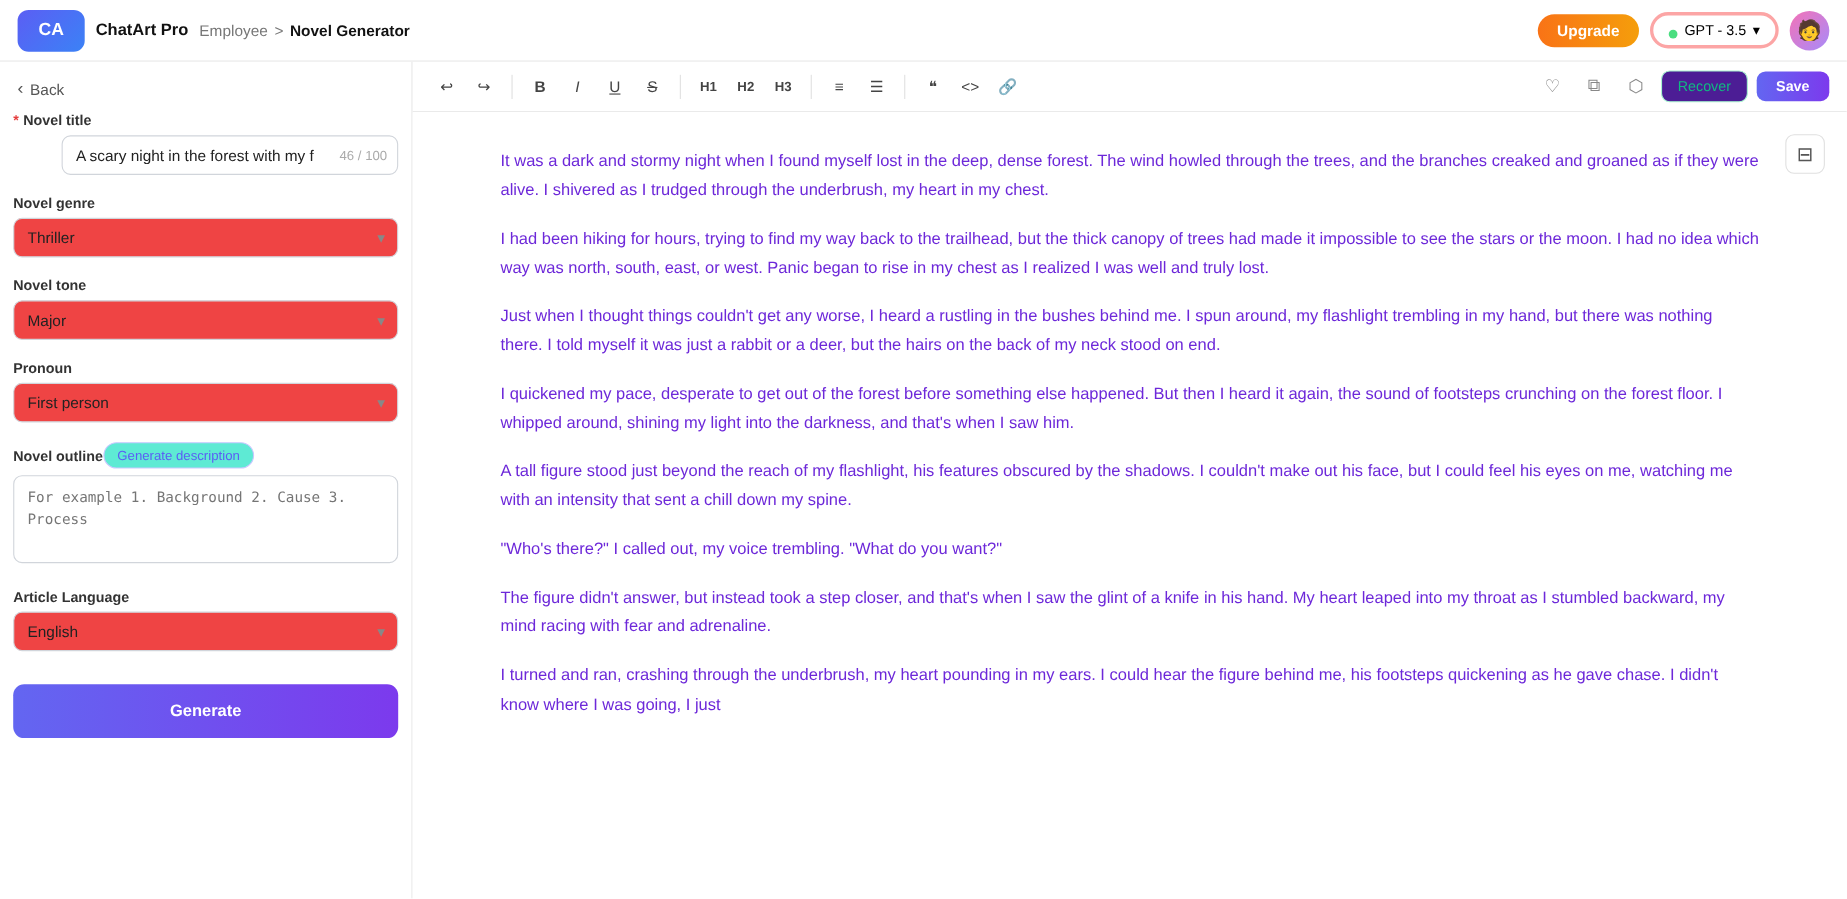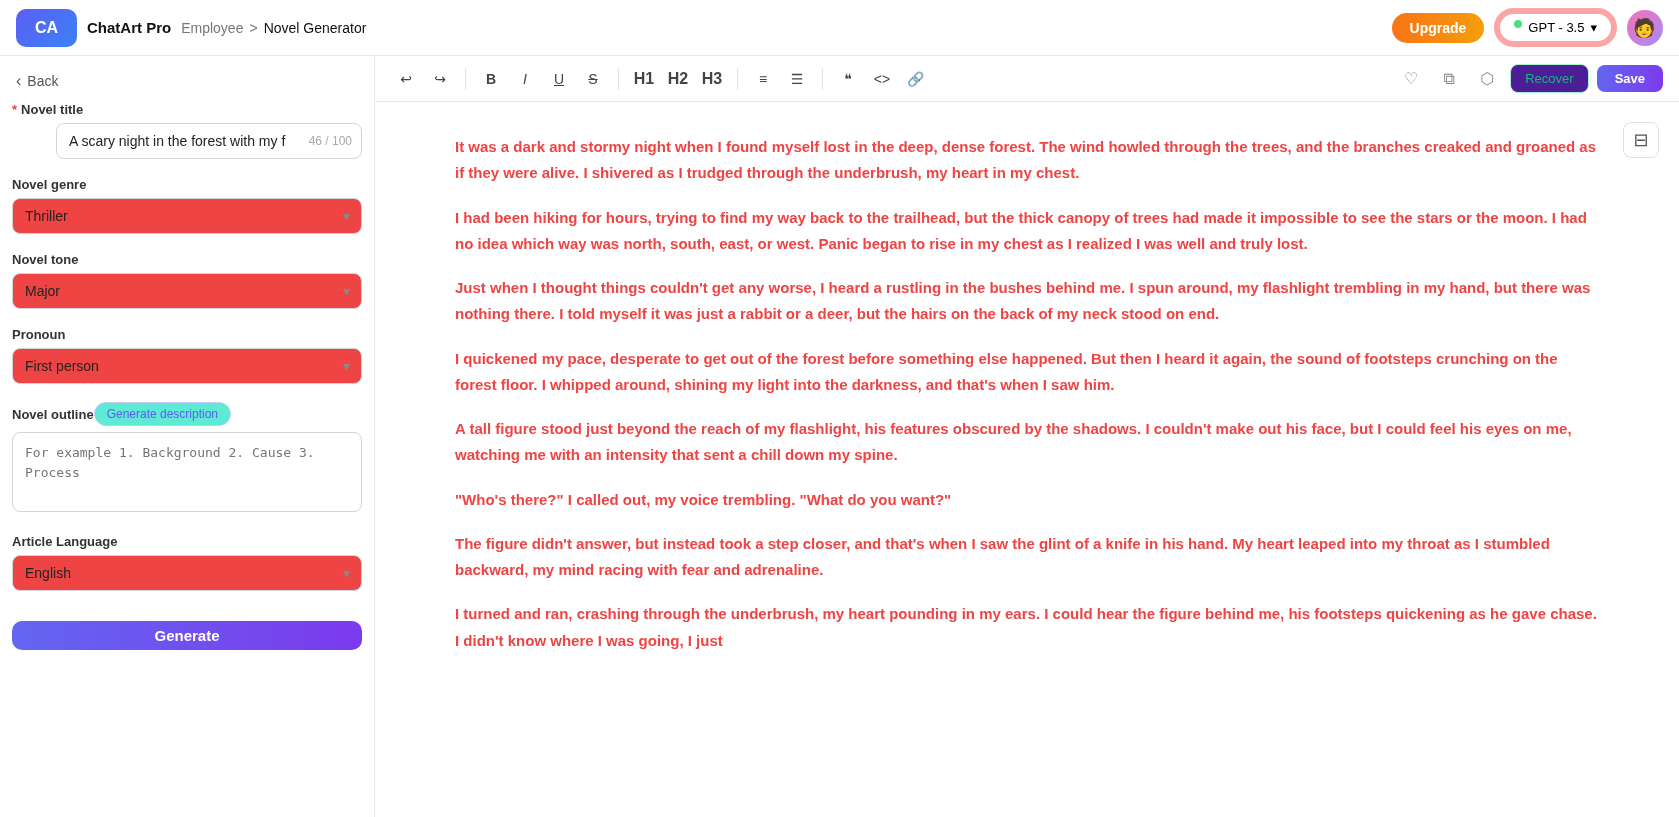--- a/index.html
+++ b/index.html
@@ -12,30 +12,30 @@
       flex-shrink: 0;
     }
     .topnav-left { display: flex; align-items: center; gap: 10px; }
     .logo-box {
       width: 61px; height: 38px; background: linear-gradient(135deg, #5b5ef4, #3b82f6);
       border-radius: 10px; display: flex; align-items: center; justify-content: center;
       color: #fff; font-weight: bold; font-size: 16px;
     }
     .brand { font-weight: 700; font-size: 15px; color: #111; }
     .breadcrumb { display: flex; align-items: center; gap: 6px; color: #777; font-size: 14px; }
-    .breadcrumb-current { color: #111; font-weight: 400; }
+    .breadcrumb-current { color: #111; font-weight: 700; }
     .topnav-right { display: flex; align-items: center; gap: 10px; }
     .btn-upgrade {
       background: linear-gradient(90deg, #f97316, #f59e0b);
       color: #fff; border: none; border-radius: 20px;
       padding: 7px 18px; font-size: 14px; font-weight: 600; cursor: pointer;
     }
     .btn-gpt {
-      display: flex; align-items: flex-start; gap: 6px;
-      border: 6px solid #fca5a5; border-radius: 20px;
+      display: flex; align-items: flex-end; gap: 6px;
+      border: 3px solid #fca5a5; border-radius: 20px;
       padding: 6px 14px; font-size: 13px; cursor: pointer; background: #fff;
     }
     .gpt-dot { width: 8px; height: 8px; background: #4ade80; border-radius: 50%; }
     .avatar {
       width: 36px; height: 36px; border-radius: 50%;
       background: linear-gradient(135deg, #f472b6, #a78bfa);
       display: flex; align-items: center; justify-content: center;
       font-size: 18px;
     }
 
@@ -86,21 +86,21 @@
       background: #5eead4; border: 1px solid #c7c7ff;
       color: #5b5ef4; border-radius: 14px; padding: 4px 12px;
       font-size: 12px; cursor: pointer;
     }
     .outline-textarea {
       width: 100%; padding: 10px 12px; border: 1px solid #d1d5db;
       border-radius: 8px; font-size: 13px; color: #999; min-height: 80px;
       resize: none; outline: none; background: #fff; line-height: 1.5;
     }
     .btn-generate {
-      width: 100%; margin: 12px 0 0; padding: 6px;
+      width: 100%; margin: 12px 0 0; padding: 16px;
       background: linear-gradient(90deg, #6366f1, #7c3aed);
       color: #fff; border: none; border-radius: 10px;
       font-size: 15px; font-weight: 600; cursor: pointer;
     }
 
     
     .editor-panel { flex: 1; display: flex; flex-direction: column; overflow: hidden; }
 
     
     .toolbar {
@@ -130,35 +130,35 @@
       border: none; background: transparent; cursor: pointer; color: #888; font-size: 16px;
       border-radius: 4px;
     }
 
     
     .content-area {
       flex: 1; overflow-y: auto; padding: 32px 80px 40px;
       position: relative; background: #fff;
     }
     .content-area p {
-      font-size: 15px; line-height: 1.75; color: #ef4444; margin-bottom: 18px; font-weight: bold;
+      font-size: 15px; line-height: 1.75; color: #6d28d9; margin-bottom: 18px;
     }
     .content-aside {
       position: absolute; top: 20px; right: 20px;
     }
     .aside-icon {
       width: 36px; height: 36px; border: 1px solid #e0e0e0;
       border-radius: 8px; display: flex; align-items: center; justify-content: center;
       font-size: 18px; cursor: pointer; background: #fff; color: #555;
     }
     .toolbar-bold { font-weight: 700; }
     .toolbar-italic { font-style: italic; }
     .toolbar-strike { text-decoration: line-through; }
     .toolbar-underline { text-decoration: underline; }
-    .toolbar-h { font-size: 16px; font-weight: 700; }
+    .toolbar-h { font-size: 12px; font-weight: 700; }
   </style>
 </head>
 <body>
 
 <nav class="topnav">
   <div class="topnav-left">
     <div class="logo-box">
       <span>CA</span>
     </div>
     <span class="brand">ChatArt Pro</span>

